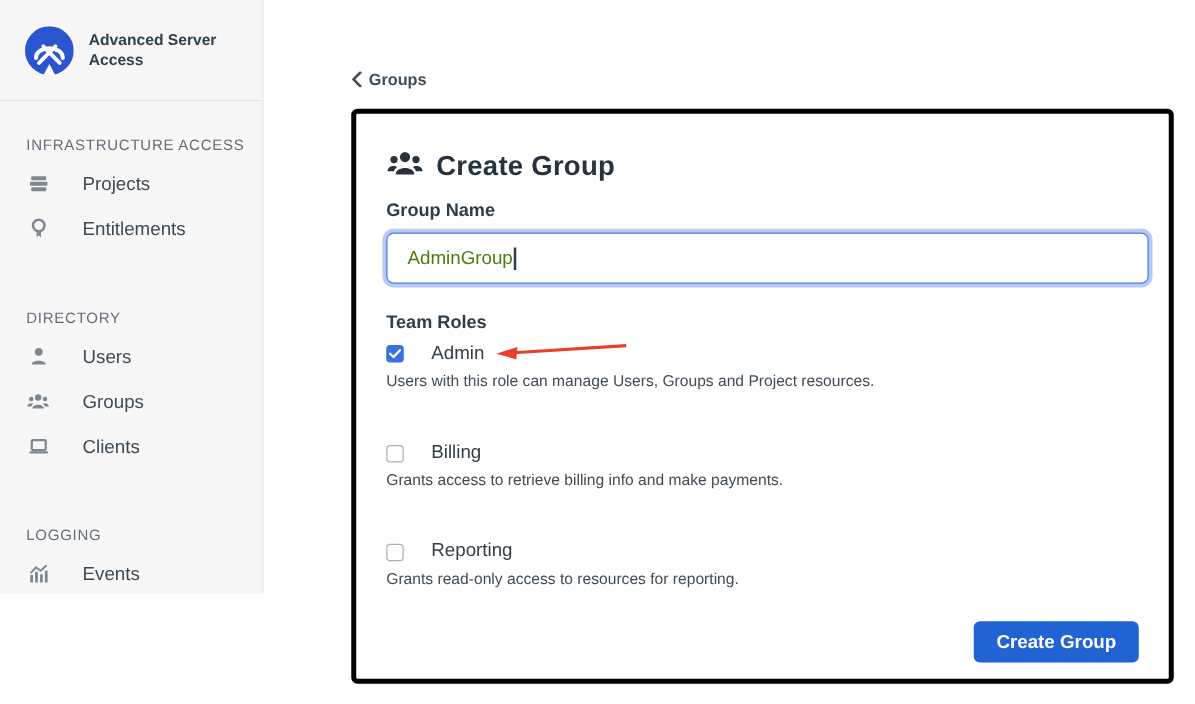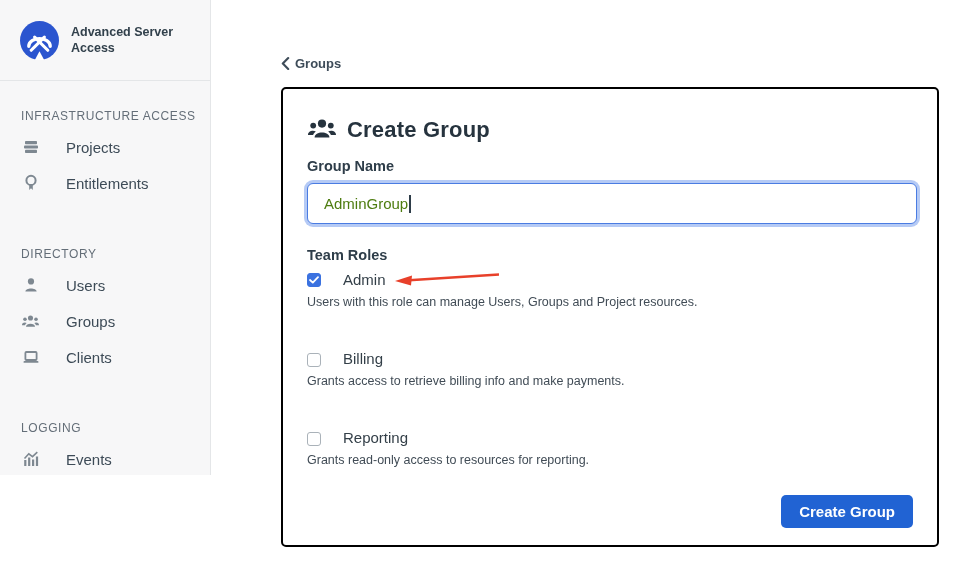--- a/index.html
+++ b/index.html
@@ -15,21 +15,21 @@
   .nav-section-header.gap-lg { margin-top:46px; }
   .nav-item { display:flex; align-items:center; gap:26px; padding:0 0 0 21px; height:36px; cursor:pointer; text-decoration:none; }
   .nav-icon { width:19px; height:19px; display:flex; align-items:center; justify-content:center; color:#7e8891; }
   .nav-label { font-size:15px; color:#3d4b57; }
 
   
   .main { position:relative; flex:1; height:563px; background:#ffffff; }
   .back-link { position:absolute; left:70px; top:56px; display:flex; align-items:center; gap:5px; color:#3e4c59; font-size:13px; font-weight:bold; text-decoration:none; cursor:pointer; }
   .back-chevron { display:flex; align-items:center; }
 
-  .card { position:absolute; left:70px; top:87px; width:658px; height:460px; background:#ffffff; border:2px solid #000000; border-radius:5px; padding:0 24px; }
+  .card { position:absolute; left:70px; top:87px; width:658px; height:460px; background:#ffffff; border:4px solid #000000; border-radius:5px; padding:0 24px; }
   .card-title { display:flex; align-items:center; gap:10px; margin-top:27px; color:#26333e; }
   .card-title .title-text { font-size:22px; font-weight:bold; letter-spacing:0.2px; }
   .field-label { display:block; margin-top:14px; font-size:14.5px; font-weight:bold; color:#2e3d49; }
   .text-input { margin-top:9px; width:610px; height:41px; border:1.5px solid #4a7ce2; border-radius:6px; box-shadow:0 0 0 3px rgba(121,158,237,0.55); display:flex; align-items:center; padding-left:16px; background:#fff; cursor:text; }
   .input-text { font-size:15px; color:#4d7c0f; }
   .caret { display:inline-block; width:1.5px; height:18px; background:#2e3d49; margin-left:1px; }
 
   .team-roles-label { margin-top:23px; font-size:14.5px; font-weight:bold; color:#2e3d49; }
   .role-row { display:flex; align-items:center; gap:22px; margin-top:8px; }
   .role-row.spaced { margin-top:41px;align-items:flex-end; }

